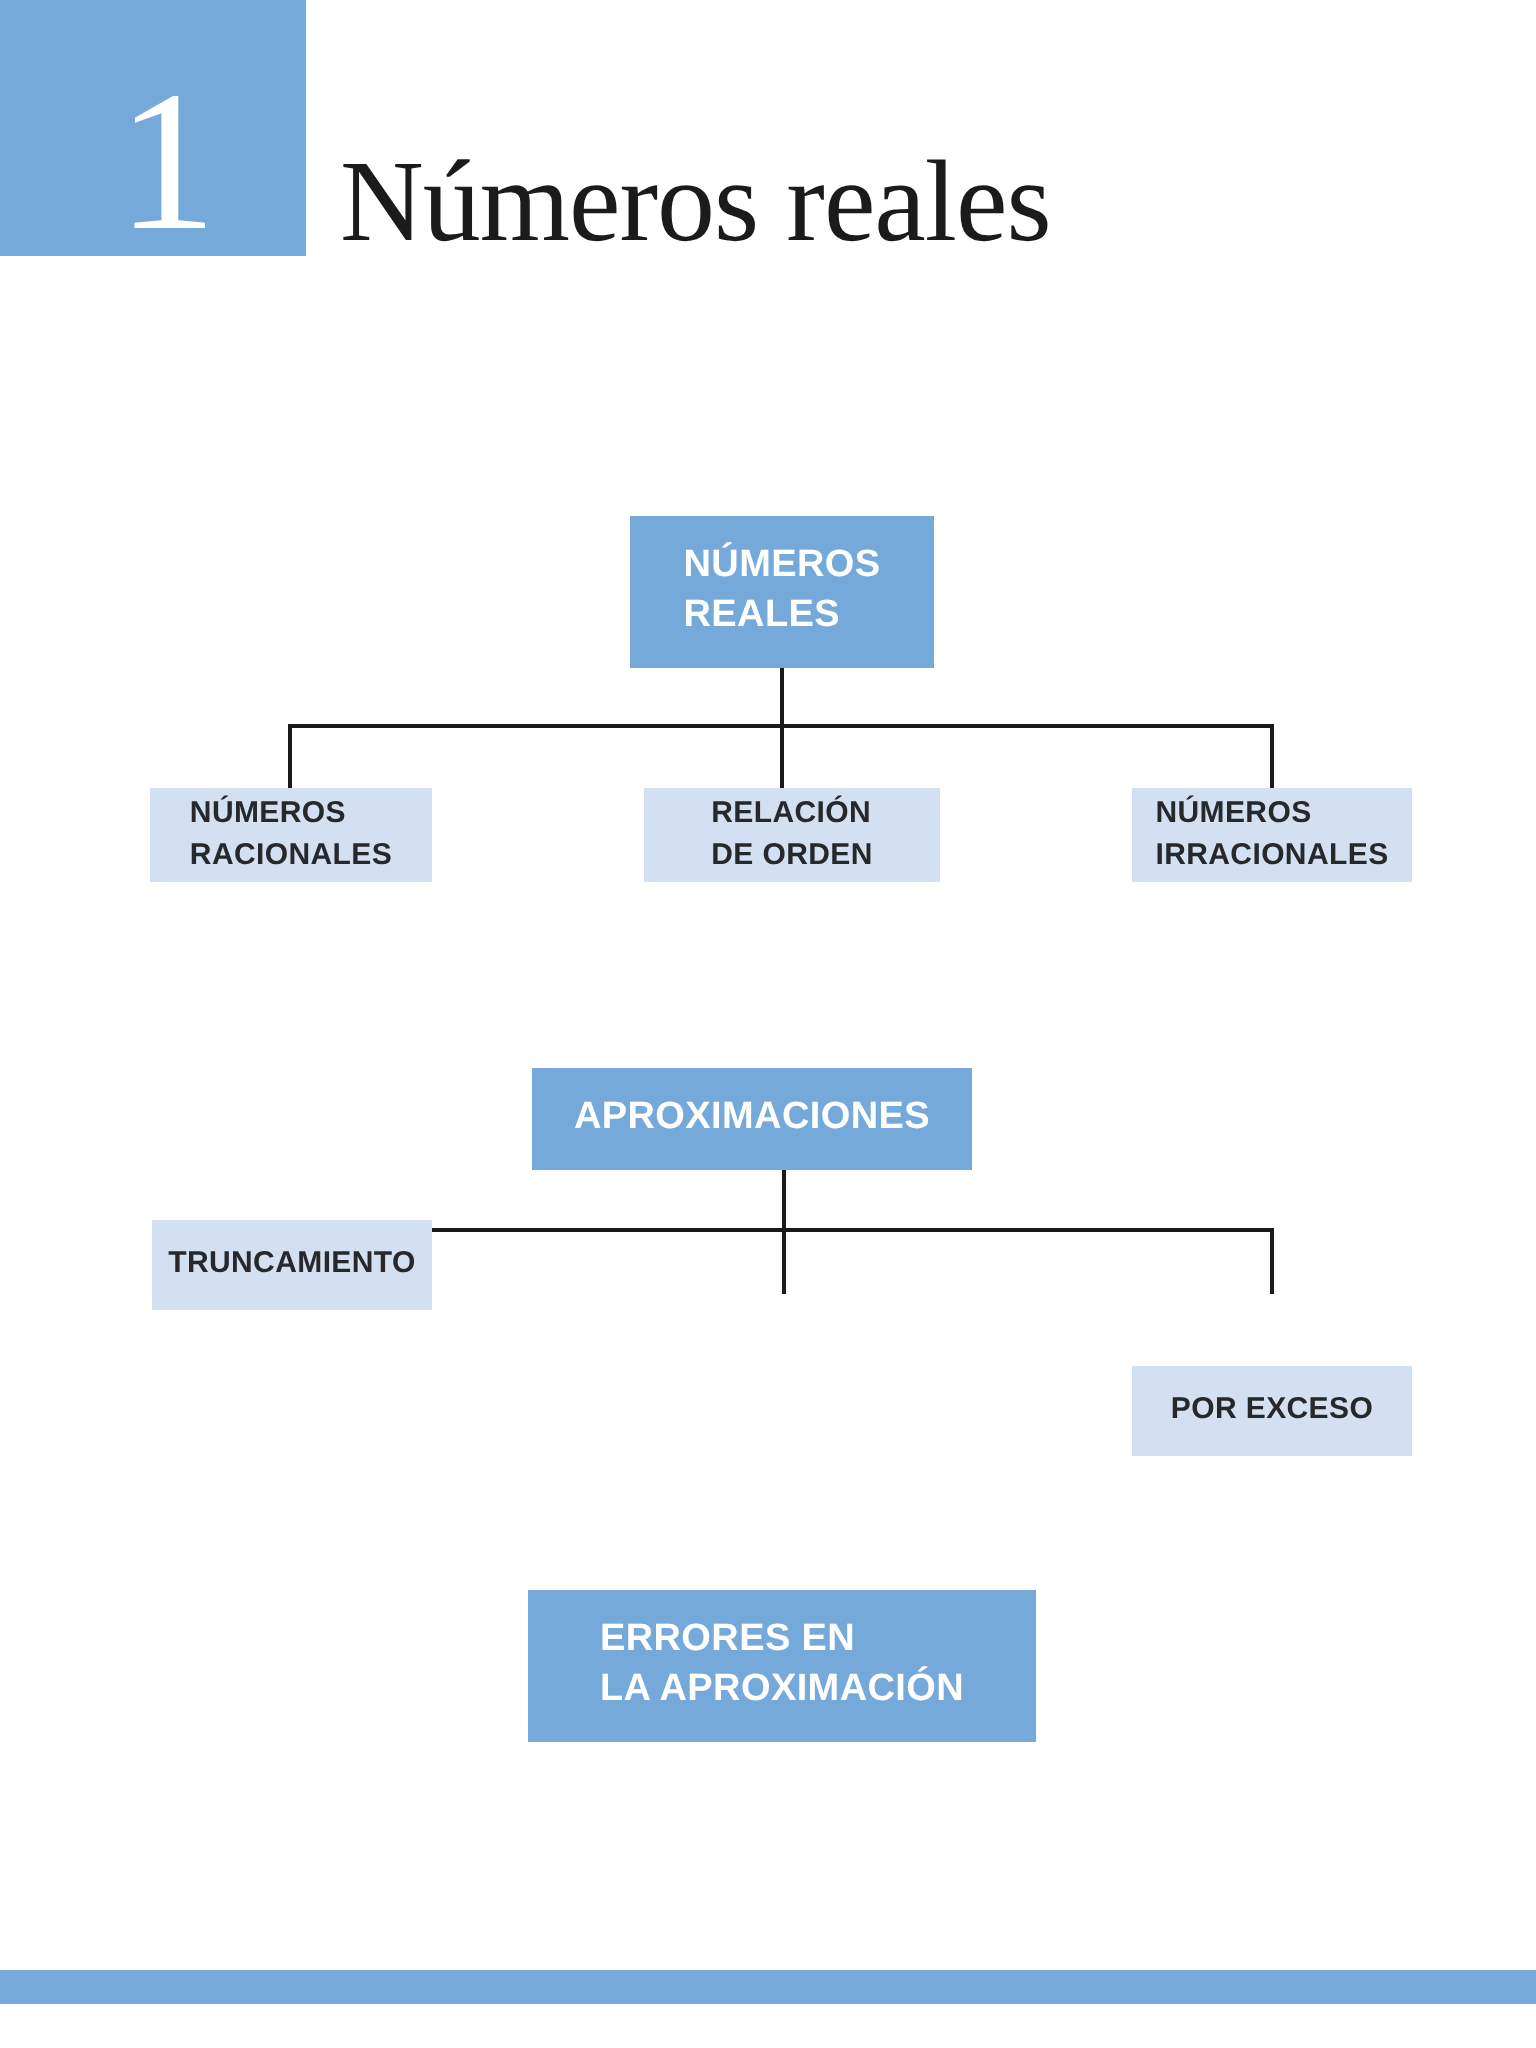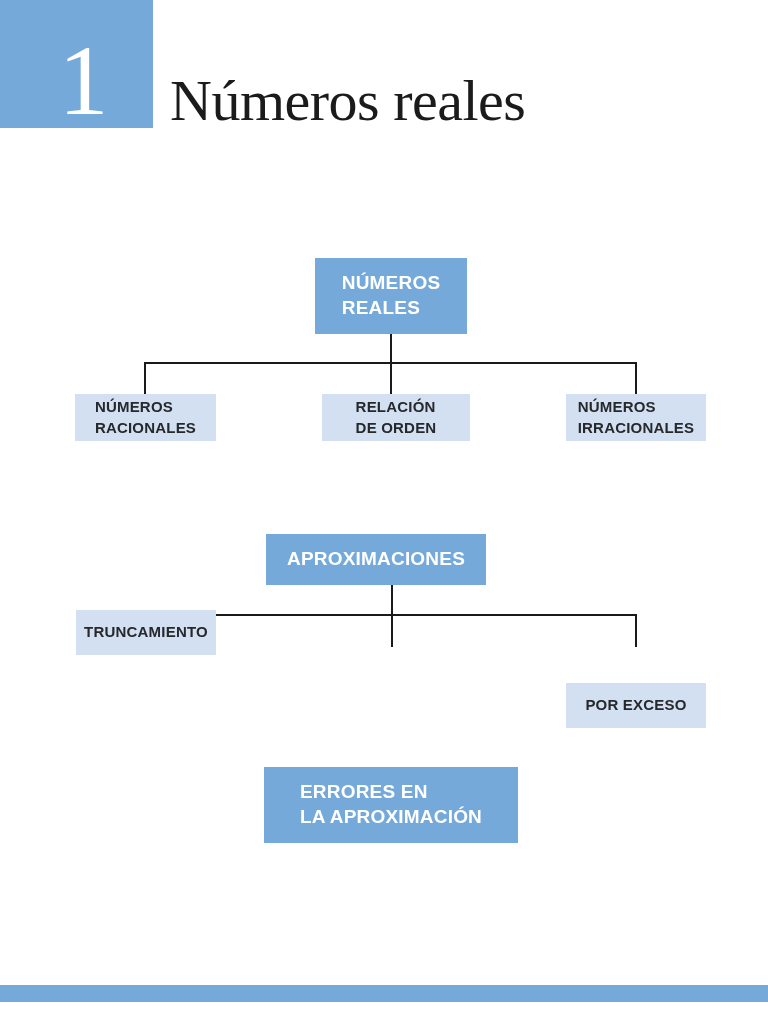--- a/index.html
+++ b/index.html
@@ -80,21 +80,21 @@
   }
 
   .node-root        { left: 315px; top: 258px; width: 152px; height: 76px; }
   .node-l1-left     { left: 75px;  top: 394px; width: 141px; height: 47px; }
   .node-l1-mid      { left: 322px; top: 394px; width: 148px; height: 47px; }
   .node-l1-right    { left: 566px; top: 394px; width: 140px; height: 47px; }
   .node-aprox       { left: 266px; top: 534px; width: 220px; height: 51px; }
   .node-l2-left     { left: 76px;  top: 610px; width: 140px; height: 45px; }
   .node-l2-mid      { left: 322px; top: 647px; width: 140px; height: 45px; }
   .node-l2-right    { left: 566px; top: 647px; width: 140px; height: 45px; margin-top: 36px; }
-  .node-errors      { left: 264px; top: 767px; width: 254px; height: 76px; }
+  .node-errors      { left: 264px; top: 795px; width: 254px; height: 76px; }
 
   .line {
     position: absolute;
     background: #1a1a1a;
   }
   .line-h { height: 1.5px; }
   .line-v { width: 1.5px; }
 
   
   .t1-mid-drop   { left: 390px; top: 334px; height: 60px; }

